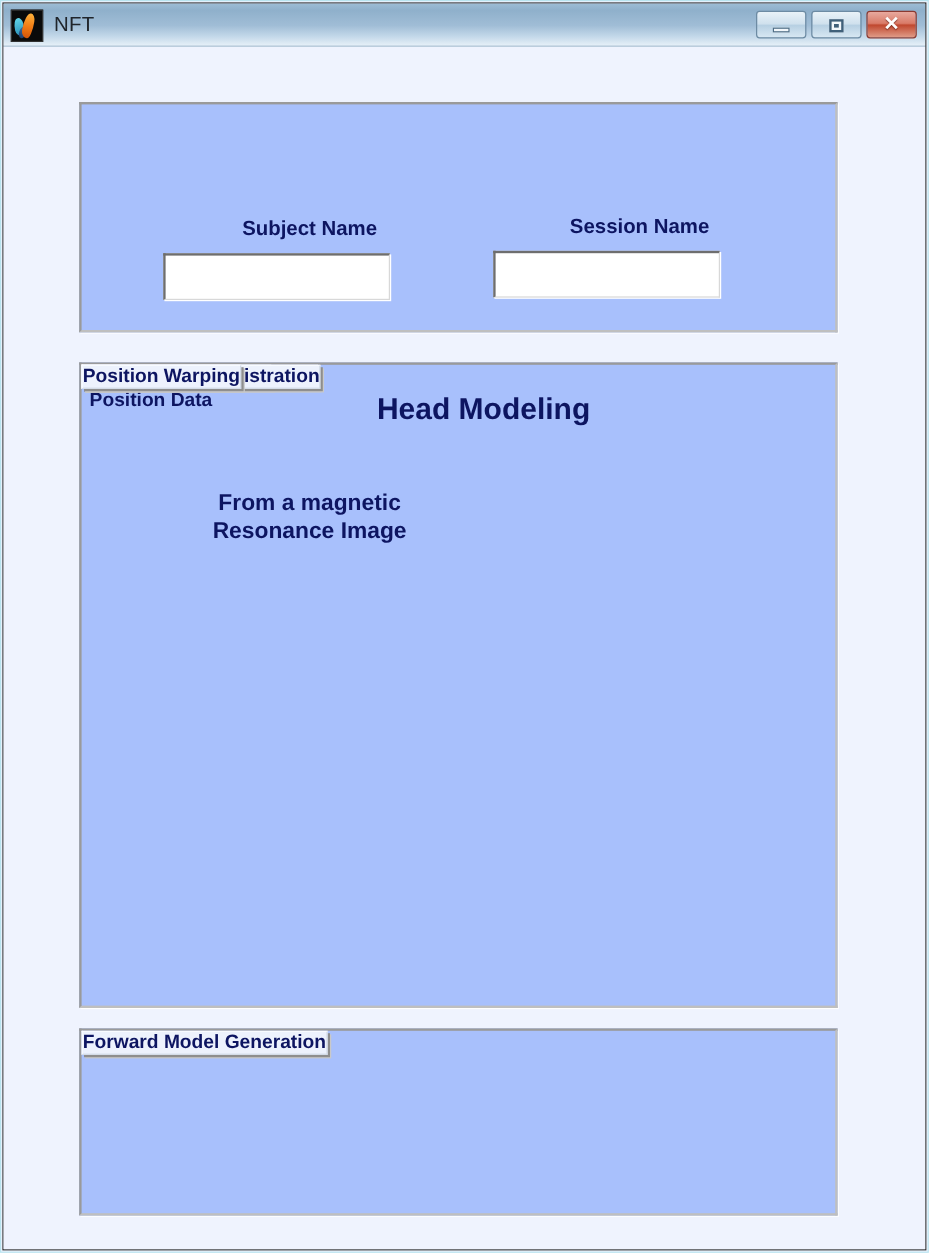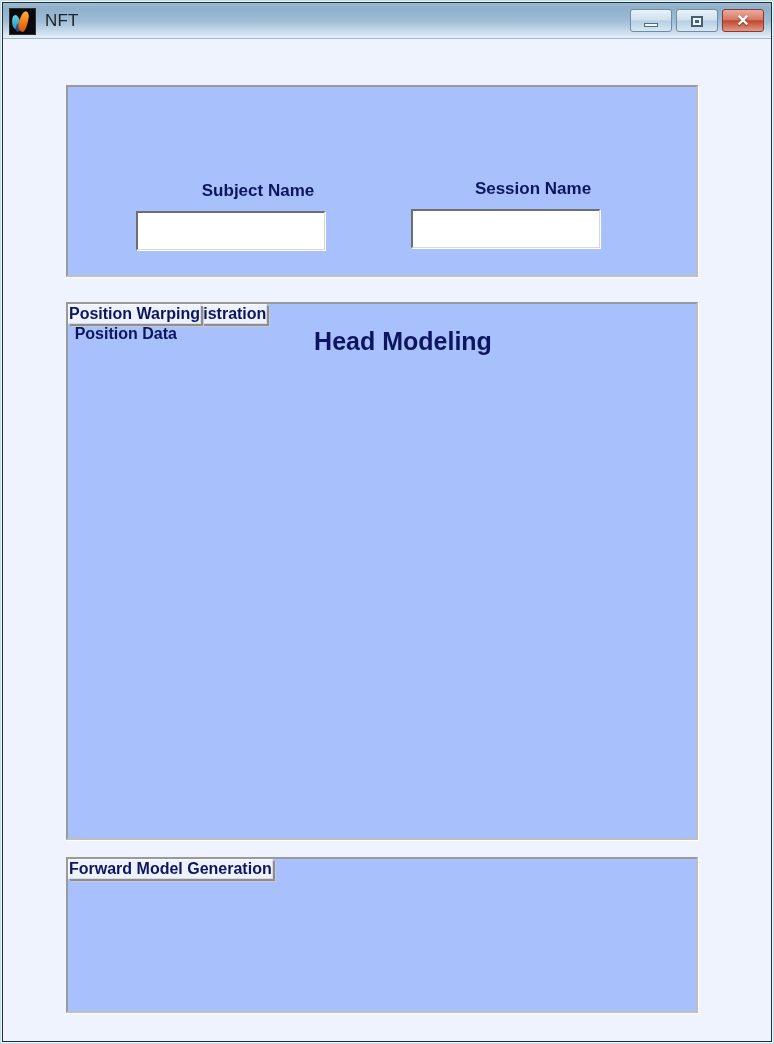--- a/index.html
+++ b/index.html
@@ -289,20 +289,22 @@
         <div class="mlabel" id="lbl-subject-name">Subject Name</div>
 
         <input class="medit" id="in-subject-name" type="text" placeholder="" style="">
 
         <input class="medit" id="in-session-name" type="text" placeholder="" style="">
       </div>
 
       <div class="panel" id="panel-head">
         <div class="mlabel" id="lbl-head-modeling">Head Modeling</div>
 
+        <div class="mlabel" id="lbl-col-mri">From a magnetic
+Resonance Image</div>
 
         <div class="mlabel" id="lbl-col-elec">From electrode
 Position Data</div>
 
         <div class="mbtn" id="btn-image-seg">Image Segmentation</div>
 
         <div class="mbtn" id="btn-mesh-gen">Mesh Generation</div>
 
         <div class="mbtn" id="btn-source-space">Source Space Generation</div>
 

